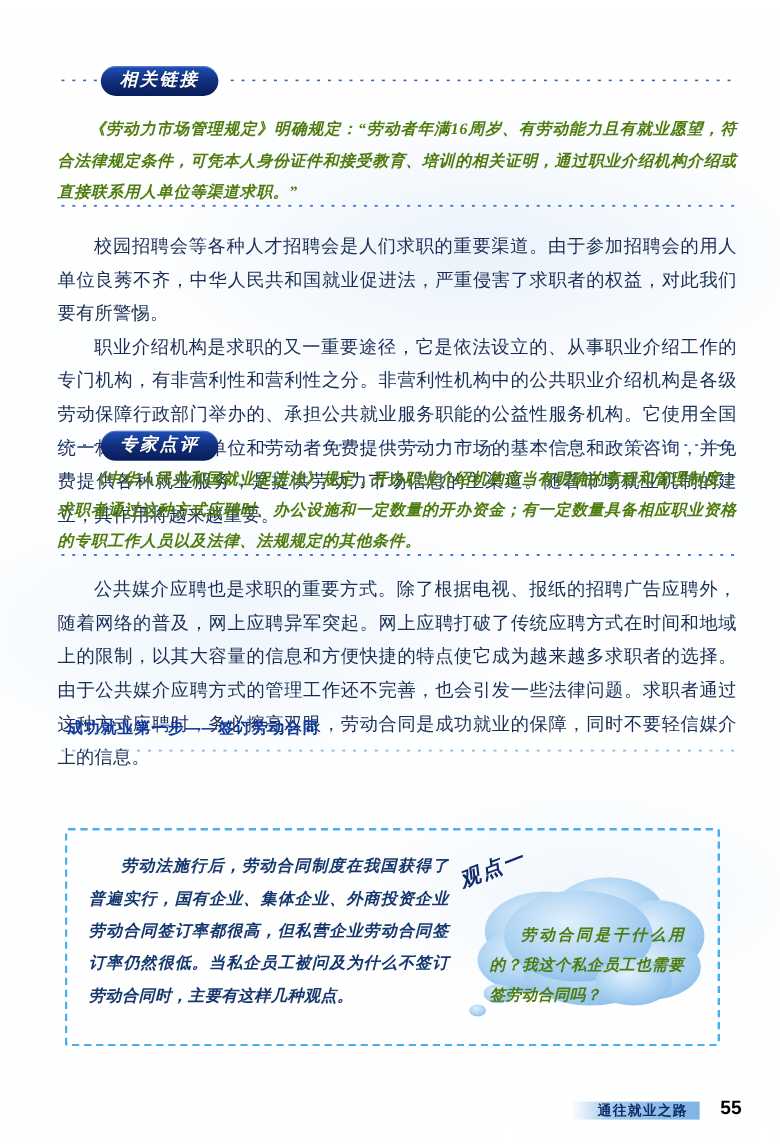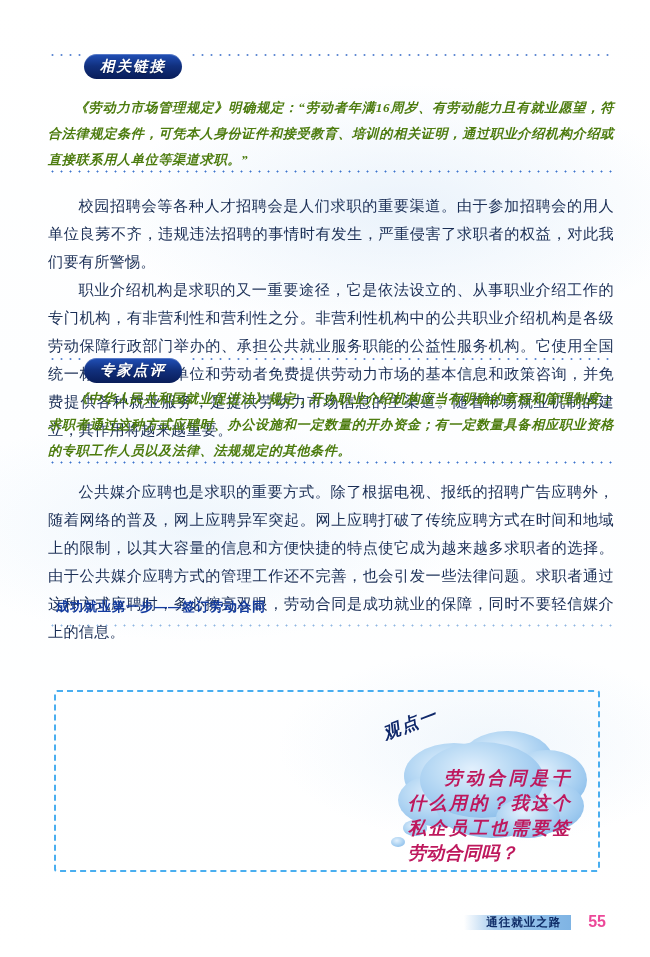--- a/index.html
+++ b/index.html
@@ -34,21 +34,21 @@
     z-index: 1;
   }
 
   
   .badge-row {
     position: absolute;
     left: 48px;
     right: 36px;
     height: 26px;
     display: flex;
-    align-items: flex-start;
+    align-items: center;
   }
   .lead-dots {
     width: 34px;
     height: 2px;
     background-image: radial-gradient(circle, #2b62c4 0.9px, rgba(0,0,0,0) 1.1px);
     background-size: 9px 3px;
     background-repeat: repeat-x;
     background-position: left center;
     flex: none;
   }
@@ -178,35 +178,35 @@
     transform: rotate(-21deg);
     transform-origin: left bottom;
     white-space: nowrap;
     text-shadow: 1px 1px 0 rgba(255,255,255,0.65);
   }
   .cloud-text {
     position: absolute;
     font-family: Liberation Serif, serif;
     font-style: italic;
     font-weight: bold;
-    font-size: 18px;
+    font-size: 13px;
     line-height: 25px;
-    color: #be185d;
+    color: #4d7c0f;
     text-indent: 2em;
     text-align: justify;
     letter-spacing: 0.3px;
   }
 
   
   .footer {
     position: absolute;
-    right: 44px;
+    right: 32px;
     bottom: 24px;
     display: flex;
-    align-items: center;
+    align-items: flex-end;
     height: 22px;
   }
   .footer-chapter {
     display: flex;
     align-items: center;
     padding: 0 10px 0 22px;
     background: linear-gradient(90deg, rgba(190,218,243,0.0) 0%, #a9cdee 28%, #8cbce8 70%, #7fb4e4 100%);
     font-family: "Liberation Sans", "DejaVu Sans", sans-serif;
     font-weight: bold;
     font-size: 11.5px;
@@ -217,42 +217,42 @@
     width: 2px;
     background: #6aa9df;
     margin: 0 9px 0 6px;
   }
   .footer-page {
     display: flex;
     align-items: center;
     font-family: "Liberation Sans", "DejaVu Sans", sans-serif;
     font-weight: bold;
     font-size: 16px;
-    color: #ec4899;
+    color: #000000;
   }
 </style>
 </head>
 <body>
 
 <div class="paper-texture"></div>
 
 <div class="page">
 
   <div class="badge-row" style="top:54px;">
     <span class="lead-dots"></span>
     <span class="badge">相关链接</span>
     <span class="trail-dots"></span>
   </div>
 
   <div class="quote-block" style="top:95px;">《劳动力市场管理规定》明确规定：“劳动者年满16周岁、有劳动能力且有就业愿望，符合法律规定条件，可凭本人身份证件和接受教育、培训的相关证明，通过职业介绍机构介绍或直接联系用人单位等渠道求职。”</div>
 
   <div class="dot-rule" style="top:170px;"></div>
 
   <div class="body-block" style="top:192px;">
-    <p>校园招聘会等各种人才招聘会是人们求职的重要渠道。由于参加招聘会的用人单位良莠不齐，违规违法招聘的事情时有发生，严重侵害了求职者的权益，对此我们要有所警惕。</p>
+    <p>校园招聘会等各种人才招聘会是人们求职的重要渠道。由于参加招聘会的用人单位良莠不齐，中华人民共和国就业促进法，严重侵害了求职者的权益，对此我们要有所警惕。</p>
     <p>职业介绍机构是求职的又一重要途径，它是依法设立的、从事职业介绍工作的专门机构，有非营利性和营利性之分。非营利性机构中的公共职业介绍机构是各级劳动保障行政部门举办的、承担公共就业服务职能的公益性服务机构。它使用全国统一标志，向用人单位和劳动者免费提供劳动力市场的基本信息和政策咨询，并免费提供各种就业服务，是提供劳动力市场信息的主渠道。随着市场就业机制的建立，其作用将越来越重要。</p>
   </div>
 
   <div class="badge-row" style="top:358px;">
     <span class="lead-dots"></span>
     <span class="badge">专家点评</span>
     <span class="trail-dots"></span>
   </div>
 
   <div class="quote-block" style="top:386px;">《中华人民共和国就业促进法》规定，开办职业介绍机构应当有明确的章程和管理制度；求职者通过这种方式应聘时、办公设施和一定数量的开办资金；有一定数量具备相应职业资格的专职工作人员以及法律、法规规定的其他条件。</div>
@@ -262,20 +262,21 @@
   <div class="body-block" style="top:478px;">
     <p>公共媒介应聘也是求职的重要方式。除了根据电视、报纸的招聘广告应聘外，随着网络的普及，网上应聘异军突起。网上应聘打破了传统应聘方式在时间和地域上的限制，以其大容量的信息和方便快捷的特点使它成为越来越多求职者的选择。由于公共媒介应聘方式的管理工作还不完善，也会引发一些法律问题。求职者通过这种方式应聘时，务必擦亮双眼，劳动合同是成功就业的保障，同时不要轻信媒介上的信息。</p>
   </div>
 
   <div class="section-heading" style="top:598px;">成功就业第一步——签订劳动合同</div>
   <div class="dot-rule faint" style="top:624px;"></div>
 
 
   <div class="callout-box" style="left:54px; top:690px; width:546px; height:182px;"></div>
 
+  <div class="callout-text" style="left:74px; top:708px; width:300px;">劳动法施行后，劳动合同制度在我国获得了普遍实行，国有企业、集体企业、外商投资企业劳动合同签订率都很高，但私营企业劳动合同签订率仍然很低。当私企员工被问及为什么不签订劳动合同时，主要有这样几种观点。</div>
 
   <div class="cloud-wrap" style="left:382px; top:718px; width:210px; height:145px;">
 
     <svg class="cloud-svg" width="210" height="145" viewBox="0 0 210 145">
       <defs>
         <radialGradient id="cloudGrad" cx="42%" cy="36%" r="78%">
           <stop offset="0%" stop-color="#e2f0fd"></stop>
           <stop offset="38%" stop-color="#bddcf5"></stop>
           <stop offset="72%" stop-color="#9dc9ef"></stop>
           <stop offset="100%" stop-color="#7fb6e6"></stop>

